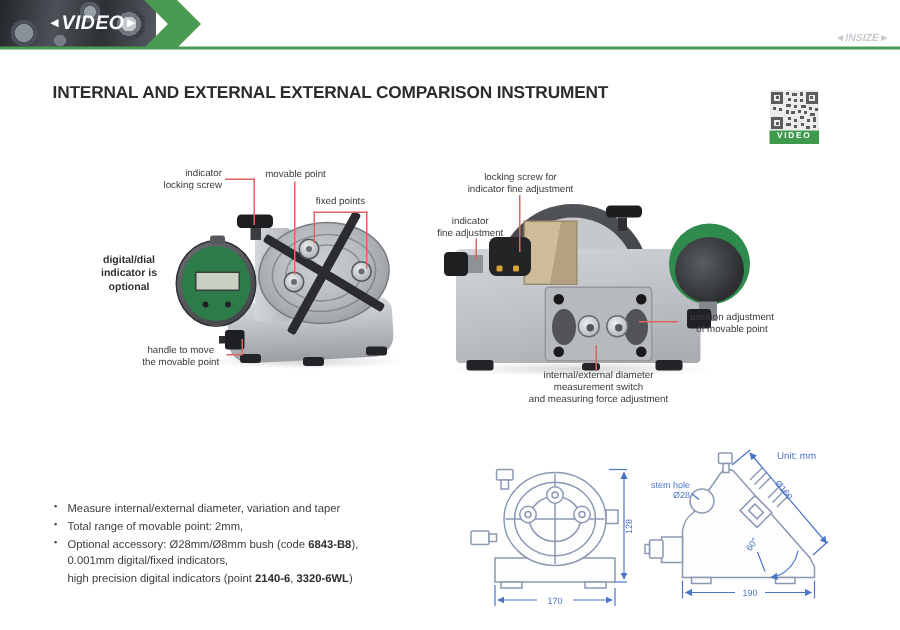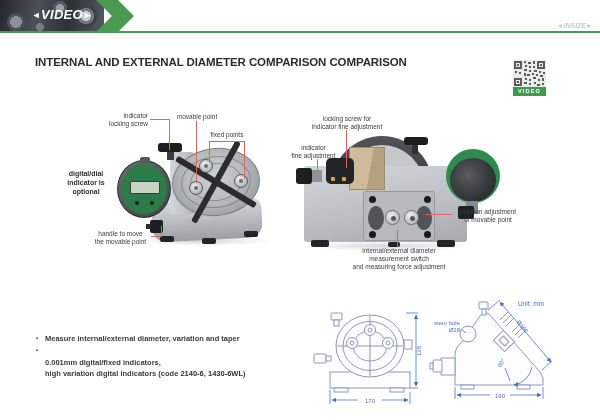--- a/index.html
+++ b/index.html
@@ -82,21 +82,21 @@
     border:1px solid #96989b; border-radius:3px; }
   .scr { position:absolute; width:7px; height:7px; border-radius:50%; background:#1a1a1c; }
   .recess { position:absolute; width:16px; height:24px; border-radius:8px/12px; background:#515357; }
   .knb { position:absolute; width:15px; height:15px; border-radius:50%; border:1px solid #6a6d70;
     background:radial-gradient(circle at 40% 35%, #eceeef, #a9acb0); }
   .knb:after { content:""; position:absolute; left:5px; top:5px; width:5px; height:5px; border-radius:50%; background:#55585c; }
   .rf-rknob { position:absolute; left:458px; top:206px; width:16px; height:13px; background:#202124; border-radius:2px; }
 
   
   .features { position:absolute; left:36px; top:333px; width:270px; font-size:7.5px; color:#3c3c3e; }
-  .feat-row { display:flex; line-height:11.8px;font-weight:bold; }
+  .feat-row { display:flex; line-height:11.8px; }
   .feat-row .bullet { width:9px; flex:none; font-size:6px; }
   .feat-row b { color:#2e2e30; }
 
   
   .draw { position:absolute; }
   .draw text { font-family:"Liberation Sans", sans-serif; font-size:6px; fill:#4a74c8; }
   .draw .unit { font-size:6.5px; }
   .ol { stroke:#8b99b4; fill:#fdfdfe; stroke-width:1; }
   .oln { stroke:#8b99b4; fill:none; stroke-width:1; }
   .dim { stroke:#4a74c8; fill:none; stroke-width:.8; }
@@ -105,21 +105,21 @@
 <body>
 
 <div class="page">
 
   <div class="hdr-photo"></div>
   <div class="hdr-arrow"></div>
   <div class="hdr-logo"><span class="arr">◄</span><span>VIDEO</span><span class="arr">►</span></div>
   <div class="hdr-line"></div>
   <div class="hdr-watermark">◄INSIZE►</div>
 
-  <div class="title">INTERNAL AND EXTERNAL DIAMETER COMPARISON COMPARISON</div>
+  <div class="title">INTERNAL AND EXTERNAL EXTERNAL COMPARISON INSTRUMENT</div>
 
   <svg class="qr" width="33" height="27" shape-rendering="crispEdges">
     <rect width="33" height="27" fill="#ececec"></rect>
     <g fill="#5c5c5c">
       <path d="M1,1h8v8h-8z M3,3v4h4v-4z" fill-rule="evenodd"></path>
       <path d="M24,1h8v8h-8z M26,3v4h4v-4z" fill-rule="evenodd"></path>
       <path d="M1,18h8v8h-8z M3,20v4h4v-4z" fill-rule="evenodd"></path>
       <rect x="4" y="4" width="2" height="2"></rect>
         <rect x="27" y="4" width="2" height="2"></rect>
         <rect x="4" y="21" width="2" height="2"></rect>
@@ -256,28 +256,33 @@
     <div class="cline" style="left:397px;top:230px;width:1px;height:17px;"></div>
   </div>
 
   <div class="features">
       <div class="feat-row">
         <span class="bullet">▪</span>
         <span><span>Measure internal/external diameter, variation and taper</span></span>
       </div>
       <div class="feat-row">
         <span class="bullet">▪</span>
+        <span><span>Total range of movable point: 2mm,</span></span>
+      </div>
+      <div class="feat-row">
+        <span class="bullet">▪</span>
+        <span><span>Optional accessory: Ø28mm/Ø8mm bush (code </span><b>6843-B8</b><span>),</span></span>
       </div>
       <div class="feat-row">
         <span class="bullet"></span>
         <span><span>0.001mm digital/fixed indicators,</span></span>
       </div>
       <div class="feat-row">
         <span class="bullet"></span>
-        <span><span>high variation digital indicators (code </span><b>2140-6</b><span>, </span><b>1430-6WL</b><span>)</span></span>
+        <span><span>high precision digital indicators (point </span><b>2140-6</b><span>, </span><b>3320-6WL</b><span>)</span></span>
       </div>
     </div>
 
   <svg class="draw" style="left:300px;top:310px;" width="128" height="98" viewBox="0 0 128 98">
     <defs>
       <marker id="arF" viewBox="0 0 10 10" refX="9" refY="5" markerWidth="6" markerHeight="6" orient="auto-start-reverse">
         <path d="M0,0 L10,5 L0,10 z" fill="#4a74c8"></path>
       </marker>
     </defs>
     <g class="ol">

